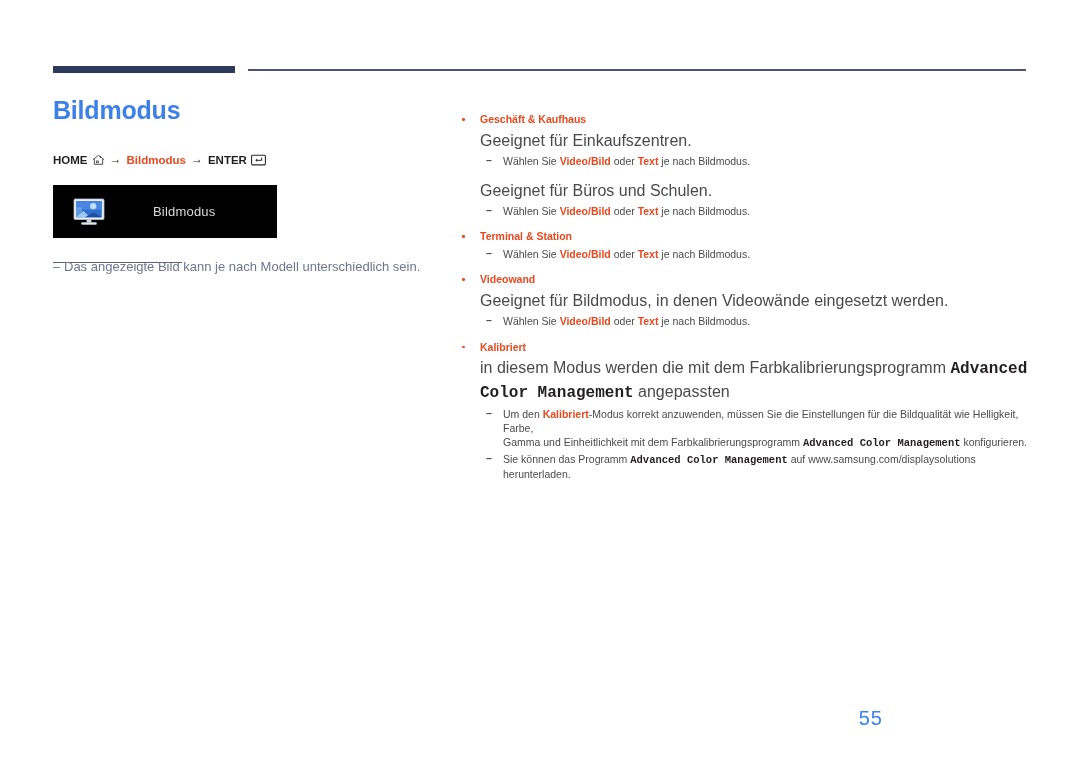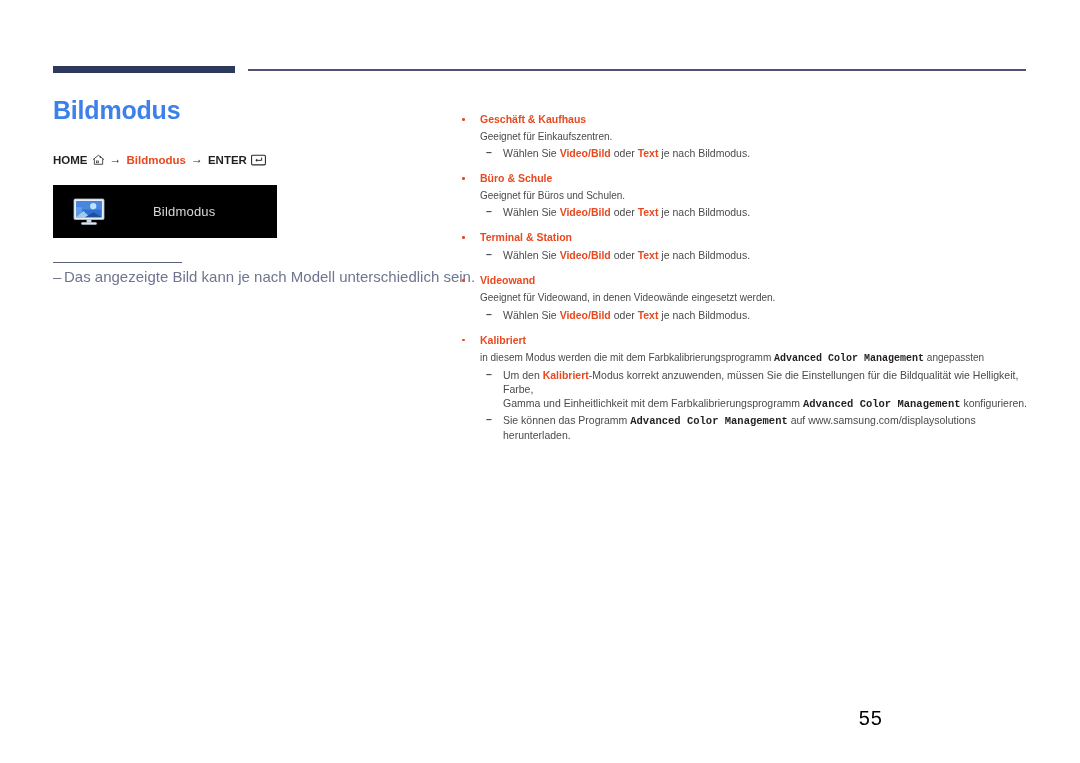--- a/index.html
+++ b/index.html
@@ -90,22 +90,22 @@
 
   
   .note-rule {
     position: absolute;
     left: 53px; top: 262px;
     width: 129px; height: 1px;
     background: #5b6079;
   }
   .note-line {
     position: absolute;
-    left: 53px; top: 268px;
-    font-size: 15px;
+    left: 53px; top: 259px;
+    font-size: 13px;
     color: #6f7590;
     white-space: nowrap;
   }
   .note-line .dash { display: inline-block; width: 11px; }
 
   
   .right-col {
     position: absolute;
     left: 455px; top: 101px;
     width: 575px;
@@ -135,21 +135,21 @@
   .bullet-head .dot {
     position: absolute;
     left: 7px; top: 5px;
     width: 2.5px; height: 2.5px;
     background: #e8491f;
     border-radius: 50%;
   }
   .bullet-desc {
     padding-left: 25px;
     color: #4a4a4a;
-    font-size: 10px;
+    font-size: 16px;
     margin-bottom: 3px;
   }
   .subdash {
     position: relative;
     padding-left: 48px;
     color: #4a4a4a;
     font-size: 10.5px;
     margin-bottom: 2px;
     line-height: 1.35;
   }
@@ -158,21 +158,21 @@
     left: 31px; top: -1px;
     font-weight: bold;
     color: #4a4a4a;
   }
 
   
   .page-number {
     position: absolute;
     right: 53px; top: 707px;
     font-size: 20px;
-    color: #000000;
+    color: #3b82f6;
     letter-spacing: 1px;
   }
 </style>
 </head>
 <body>
 
 <div id="page">
 
   <div class="rule-thick"></div>
   <div class="rule-thin"></div>
@@ -234,33 +234,32 @@
   <div class="right-col">
 
 
     <div class="bullet-item">
       <div class="bullet-head"><span class="dot"></span><span>Geschäft &amp; Kaufhaus</span></div>
       <div class="bullet-desc">Geeignet für Einkaufszentren.</div>
       <div class="subdash"><span class="dash">–</span><span>Wählen Sie </span><span class="accent">Video/Bild</span><span> oder </span><span class="accent">Text</span><span> je nach Bildmodus.</span></div>
     </div>
 
     <div class="bullet-item">
-      <div class="bullet-head"><span class="dot"></span><span>Büro &amp; Schule</span></div>
       <div class="bullet-desc">Geeignet für Büros und Schulen.</div>
       <div class="subdash"><span class="dash">–</span><span>Wählen Sie </span><span class="accent">Video/Bild</span><span> oder </span><span class="accent">Text</span><span> je nach Bildmodus.</span></div>
     </div>
 
     <div class="bullet-item">
       <div class="bullet-head"><span class="dot"></span><span>Terminal &amp; Station</span></div>
       <div class="subdash"><span class="dash">–</span><span>Wählen Sie </span><span class="accent">Video/Bild</span><span> oder </span><span class="accent">Text</span><span> je nach Bildmodus.</span></div>
     </div>
 
     <div class="bullet-item">
       <div class="bullet-head"><span class="dot"></span><span>Videowand</span></div>
-      <div class="bullet-desc">Geeignet für Videowand, in denen Videowände eingesetzt werden.</div>
+      <div class="bullet-desc">Geeignet für Bildmodus, in denen Videowände eingesetzt werden.</div>
       <div class="subdash"><span class="dash">–</span><span>Wählen Sie </span><span class="accent">Video/Bild</span><span> oder </span><span class="accent">Text</span><span> je nach Bildmodus.</span></div>
     </div>
 
     <div class="bullet-item">
       <div class="bullet-head"><span class="dot"></span><span>Kalibriert</span></div>
       <div class="bullet-desc"><span>in diesem Modus werden die mit dem Farbkalibrierungsprogramm </span><span class="strong-dark">Advanced Color Management</span><span> angepassten</span><br></div>
 
       <div class="subdash"><span class="dash">–</span><span>Um den </span><span class="accent">Kalibriert</span><span>-Modus korrekt anzuwenden, müssen Sie die Einstellungen für die Bildqualität wie Helligkeit, Farbe,</span><br><span>Gamma und Einheitlichkeit mit dem Farbkalibrierungsprogramm </span><span class="strong-dark">Advanced Color Management</span><span> konfigurieren.</span></div>
 
       <div class="subdash"><span class="dash">–</span><span>Sie können das Programm </span><span class="strong-dark">Advanced Color Management</span><span> auf www.samsung.com/displaysolutions herunterladen.</span></div>

